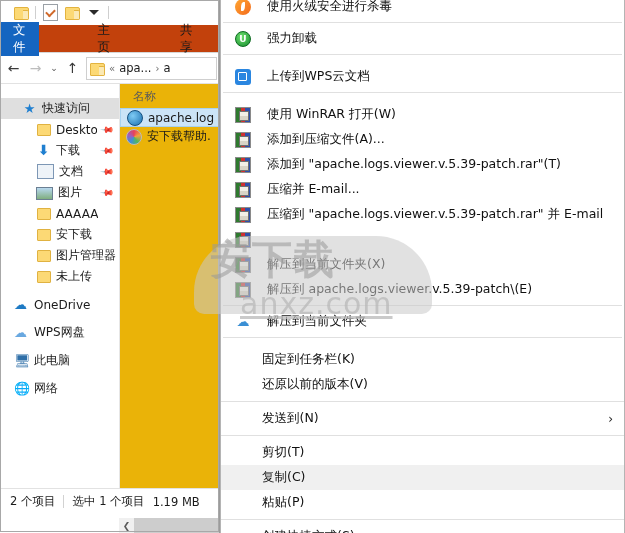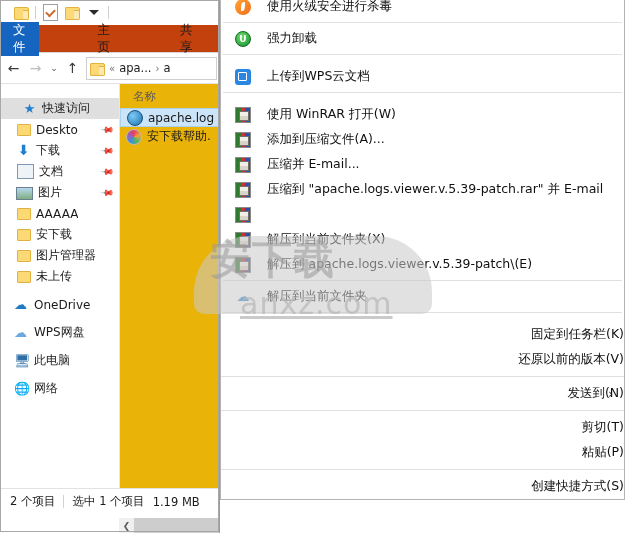--- a/index.html
+++ b/index.html
@@ -38,21 +38,21 @@
   .navbtn.small{width:14px;font-size:9px;color:#555;}
   .addrbox{flex:1;height:21px;border:1px solid #cfcfcf;background:#fff;display:flex;align-items:center;
     padding:0 3px;gap:4px;overflow:hidden;margin-left:2px;}
   .crumb{font-size:11.5px;color:#1a1a1a;white-space:nowrap;}
   .crumb-sep{font-size:10px;color:#6b6b6b;}
 
   .body-split{display:flex;height:404px;border-top:1px solid #e2e2e2;}
   .navpane{width:119px;background:#fff;overflow:hidden;position:relative;padding-top:14px;}
   .navrow{height:21px;display:flex;align-items:center;gap:5px;padding-left:14px;white-space:nowrap;font-size:12px;color:#1a1a1a;}
   .navrow.qa{background:#dfdfdf;padding-left:22px;font-size:12px;}
-  .navrow.indent{padding-left:16px;}
+  .navrow.indent{padding-left:36px;}
   .navrow.root{padding-left:14px;margin-top:7px;}
   .pin{margin-left:auto;margin-right:6px;color:#8a8a8a;font-size:9px;transform:rotate(45deg);}
   .ic{width:15px;height:15px;flex:0 0 15px;position:relative;display:inline-block;}
   .ic.folder:before{content:"";position:absolute;left:1px;top:2px;width:12px;height:10px;
     background:#fcd975;border:1px solid #e0b241;border-radius:1px;}
   .ic.star{color:#1f7fd0;font-size:13px;line-height:15px;text-align:center;}
   .ic.dl{color:#1f7fd0;font-size:14px;line-height:15px;text-align:center;font-weight:bold;}
   .ic.doc{background:#eef3f8;border:1px solid #7d97b5;width:11px;height:13px;margin-left:1px;}
   .ic.pic{background:linear-gradient(#b8d8ef,#7fae7f);border:1px solid #6b7f92;width:13px;height:11px;margin-top:2px;}
   .ic.onedrive{color:#1e7ac4;font-size:13px;line-height:15px;}
@@ -80,21 +80,21 @@
   .explorer-border{position:absolute;left:0;top:0;width:219px;height:532px;border:1px solid #a8a8a8;
     pointer-events:none;box-sizing:border-box;}
   .right-edge{position:absolute;left:219px;top:0;width:1px;height:533px;background:#9b9b9b;}
 
   
   #ctxmenu{position:absolute;left:220px;top:-6px;width:405px;background:#fff;
     border:1px solid #b4b4b4;border-top:none;box-sizing:border-box;}
   .mi{height:25px;display:flex;align-items:center;padding-left:8px;font-size:12.5px;color:#101010;white-space:nowrap;position:relative;}
   .mi.hl{background:#f0f0f0;}
   .mi .mlabel{margin-left:2px;}
-  .mi.noicon{padding-left:20px;justify-content:flex-end;}
+  .mi.noicon{padding-left:39px;}
   .mi .micon{width:16px;height:16px;flex:0 0 16px;margin-right:14px;margin-left:6px;position:relative;}
   .msep{height:1px;background:#e0e0e0;margin:3px 2px 3px 2px;}
   .msep.wide{margin:4px 0;}
   .mgap{height:6px;}
   .arrow{position:absolute;right:11px;font-size:12px;color:#222;}
 
   
   .ic-huorong{border-radius:50%;background:linear-gradient(135deg,#ffa733,#f36a1c);}
   .ic-huorong:after{content:"";position:absolute;left:6px;top:3px;width:4px;height:9px;
     background:#fff;border-radius:60% 10% 60% 10%;}
@@ -279,20 +279,24 @@
     <div class="mi">
       <span class="micon ic-rar"></span>
       <span class="mlabel">使用 WinRAR 打开(W)</span>
     </div>
     <div class="mi">
       <span class="micon ic-rar"></span>
       <span class="mlabel">添加到压缩文件(A)...</span>
     </div>
     <div class="mi">
       <span class="micon ic-rar"></span>
+      <span class="mlabel">添加到 "apache.logs.viewer.v.5.39-patch.rar"(T)</span>
+    </div>
+    <div class="mi">
+      <span class="micon ic-rar"></span>
       <span class="mlabel">压缩并 E-mail...</span>
     </div>
     <div class="mi">
       <span class="micon ic-rar"></span>
       <span class="mlabel">压缩到 "apache.logs.viewer.v.5.39-patch.rar" 并 E-mail</span>
     </div>
     <div class="mi">
       <span class="micon ic-rar"></span>
     </div>
     <div class="mi">
@@ -319,20 +323,23 @@
       <span class="mlabel">还原以前的版本(V)</span>
     </div>
     <div class="msep wide"></div>
     <div class="mi noicon">
       <span class="mlabel">发送到(N)</span>
       <span class="arrow">›</span>
     </div>
     <div class="msep wide"></div>
     <div class="mi noicon">
       <span class="mlabel">剪切(T)</span>
+    </div>
+    <div class="mi noicon hl">
+      <span class="mlabel">复制(C)</span>
     </div>
     <div class="mi noicon">
       <span class="mlabel">粘贴(P)</span>
     </div>
     <div class="msep wide"></div>
     <div class="mi noicon">
       <span class="mlabel">创建快捷方式(S)</span>
     </div>
 
   </div>

